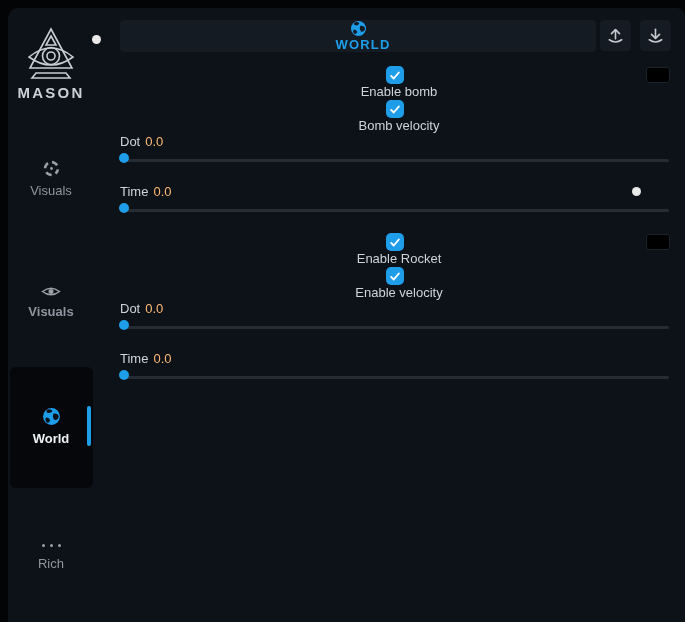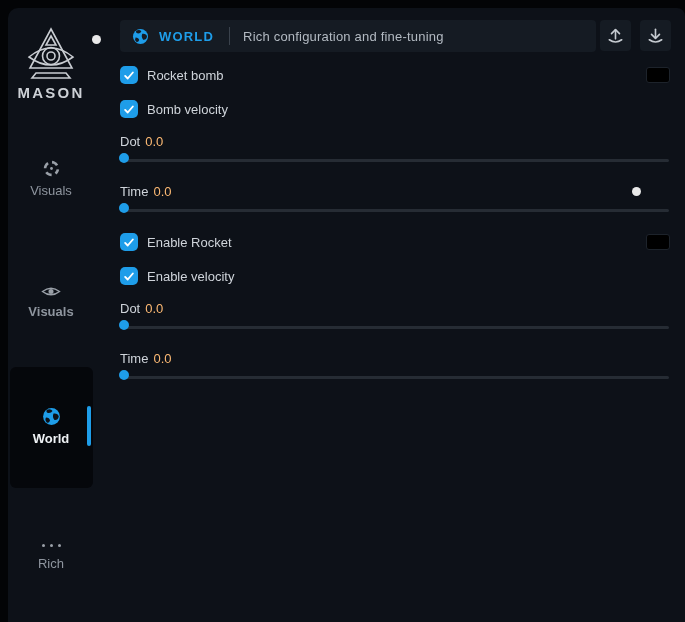--- a/index.html
+++ b/index.html
@@ -1,18 +1,18 @@
 <!DOCTYPE html>
 <html><head>
 <meta charset="utf-8">
 <style>
   * { margin:0; padding:0; box-sizing:border-box; }
   html,body { width:685px; height:622px; background:#030406; overflow:hidden;
               font-family:"Liberation Sans", sans-serif; }
-  .abs { position:absolute; }
+  .abs { position:absolute;flex-direction:column; }
 
   .window { left:8px; top:8px; width:677px; height:614px; background:#0d1118;
             border-radius:10px 8px 0 0; }
 
   
   .logo-wrap { left:25px; top:26px; width:52px; height:56px; }
   .logo-text { left:16px; top:84px; width:70px; text-align:center; color:#cdd1d6;
                font-size:15px; font-weight:bold; letter-spacing:2.2px; }
   .side-item { width:70px; left:16px; text-align:center; cursor:default; }
   .side-icon { display:flex; justify-content:center; }
@@ -119,21 +119,20 @@
   <span style="display:flex;">
     <svg width="17" height="17" viewBox="0 0 19 19">
       <circle cx="9.5" cy="9.5" r="8.4" fill="#1e9de9"></circle>
       <path d="M5 2.8 Q9 1.5 10.5 4 Q9 6.5 6 6 Q3.5 5 5 2.8 Z" fill="#151b23"></path>
       <path d="M11.5 6.5 Q16 6 16.8 9.5 Q16 13.5 12.5 13 Q10 10 11.5 6.5 Z" fill="#151b23"></path>
       <path d="M4 10.5 Q7.5 10.5 8 13.5 Q7 16.5 4.8 15.5 Q2.5 13 4 10.5 Z" fill="#151b23"></path>
     </svg>
   </span>
   <span class="header-tab-label">WORLD</span>
   <span class="header-divider"></span>
-  <span class="header-subtitle">Rich configuration and fine-tuning</span>
 </div>
 
 <div class="abs icon-btn" style="left:600px;">
   <span style="display:flex;">
     <svg width="19" height="19" viewBox="0 0 20 20" fill="none" stroke="#c6cbd1" stroke-width="1.7" stroke-linecap="round" stroke-linejoin="round">
       <path d="M10 13.5 V4"></path>
         <path d="M5.8 8 L10 3.8 L14.2 8"></path>
       <path d="M3.5 14.5 Q10 19.2 16.5 14.5"></path>
     </svg>
   </span>
@@ -147,21 +146,21 @@
     </svg>
   </span>
 </div>
 
 <div class="abs check-row" style="top:66px;">
   <span class="checkbox">
     <svg width="12" height="11" viewBox="0 0 14 12">
       <polyline points="2.5,6.5 5.5,9.5 11.5,2.5" fill="none" stroke="#fff" stroke-width="2.2" stroke-linecap="round" stroke-linejoin="round"></polyline>
     </svg>
   </span>
-  <span class="check-label">Rocket bomb</span>
+  <span class="check-label">Enable bomb</span>
 </div>
 <div class="abs swatch" style="top:67px;"></div>
 
 <div class="abs check-row" style="top:100px;">
   <span class="checkbox">
     <svg width="12" height="11" viewBox="0 0 14 12">
       <polyline points="2.5,6.5 5.5,9.5 11.5,2.5" fill="none" stroke="#fff" stroke-width="2.2" stroke-linecap="round" stroke-linejoin="round"></polyline>
     </svg>
   </span>
   <span class="check-label">Bomb velocity</span>

